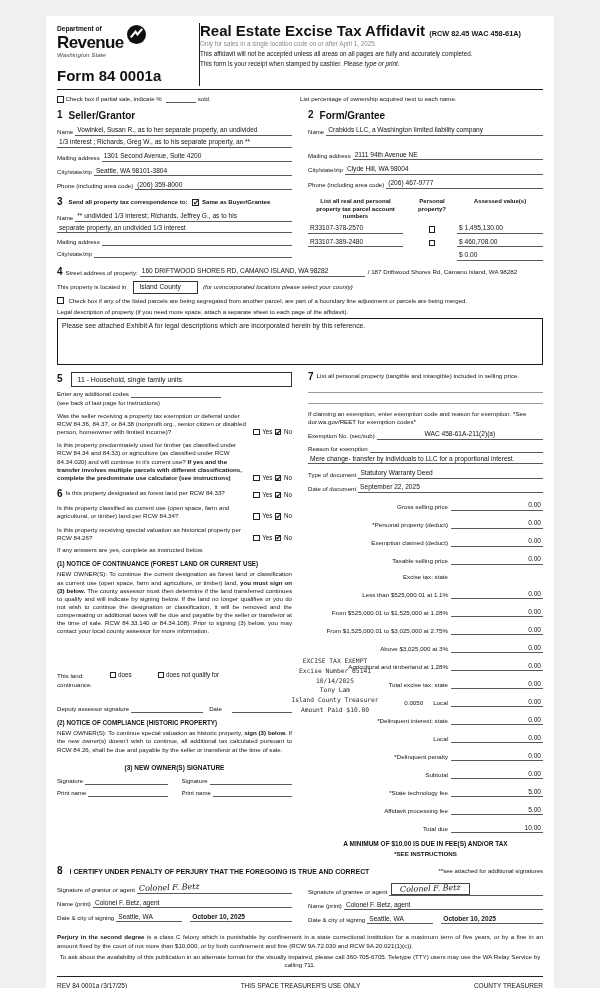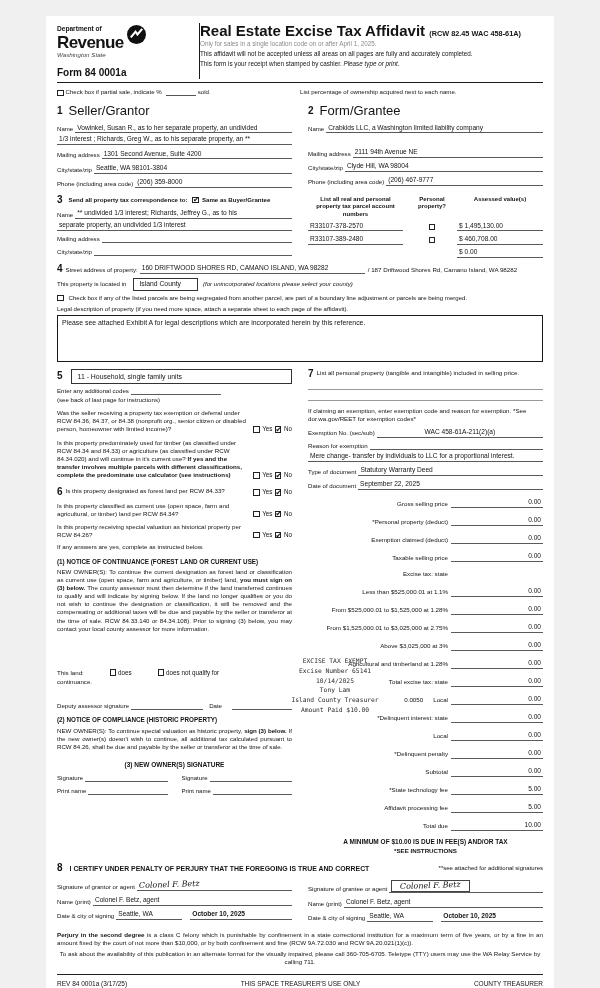--- a/index.html
+++ b/index.html
@@ -6,34 +6,34 @@
 body{width:600px;background:#f0f0f0;font-family:"Liberation Sans","DejaVu Sans",sans-serif;color:#131313}
 .page{position:relative;width:508px;height:988px;margin:16px auto;background:#fff;padding:7px 11px 4px;overflow:hidden;font-size:6.3px;line-height:1.32}
 .bold{font-weight:bold}.it{font-style:italic}.gray{color:#8a8a8a}
 .hr{border-top:1px solid #1a1a1a;margin-top:3px}
 .header{display:flex}
 .logo-block{width:142px;flex:none;padding-top:2px}
 .logo-top{display:flex;align-items:flex-start;gap:3px}
 .dept{font-size:6.6px;font-weight:bold}
 .rev{font-size:17px;font-weight:bold;line-height:1;letter-spacing:-.6px}
 .wastate{font-size:6.2px;font-style:italic;color:#444}
-.formno{font-size:10px;font-weight:bold;margin-top:7px}
+.formno{font-size:15px;font-weight:bold;margin-top:7px}
 .title-block{flex:1;border-left:1.5px solid #1a1a1a;}
 .ftitle{font-size:15px;font-weight:bold;line-height:1.05}
 .rcw{font-size:7.3px}
 .hnote{font-size:6.3px;margin-top:1.6px}
 .toprow{display:flex;margin-top:5px;align-items:flex-end}
 .half{width:50%;display:flex;align-items:flex-end;gap:2px}
 .minifill{width:30px;border-bottom:1px solid #555;height:7px;display:inline-block}
 .cb{display:inline-block;width:6.5px;height:6.5px;border:1px solid #222;position:relative;flex:none;vertical-align:-1px;background:#fff}
 .cb.ck:after{content:"✔";position:absolute;left:-.5px;top:-2.2px;font-size:7.5px}
 .cols{display:flex;gap:16px}
 .col{flex:1;min-width:0}
 .secnum{font-weight:bold;font-size:10px;margin-right:3px;flex:none;line-height:1}
-.sechead{font-weight:normal;font-size:13px}
+.sechead{font-weight:bold;font-size:10px}
 .shrow{display:flex;align-items:center;gap:3px}
 .field{display:flex;align-items:flex-end;margin-top:4.5px}
 .lbl{font-size:6.1px;white-space:nowrap;flex:none;margin-right:2px}
 .fill{flex:1;border-bottom:1px solid #5a5a5a;min-height:8px;font-size:6.6px;padding:0 2px}
 .center{text-align:center}
 .spacer{height:10px}
 .prow{display:flex;align-items:flex-end;margin-top:3.5px}
 .phead{font-weight:bold;text-align:center;align-items:flex-start;font-size:6px;line-height:1.25;margin-top:1px}
 .pc1{flex:1.55;padding-right:4px;display:flex;align-items:flex-end}
 .pc2{flex:0 0 50px;text-align:center}

